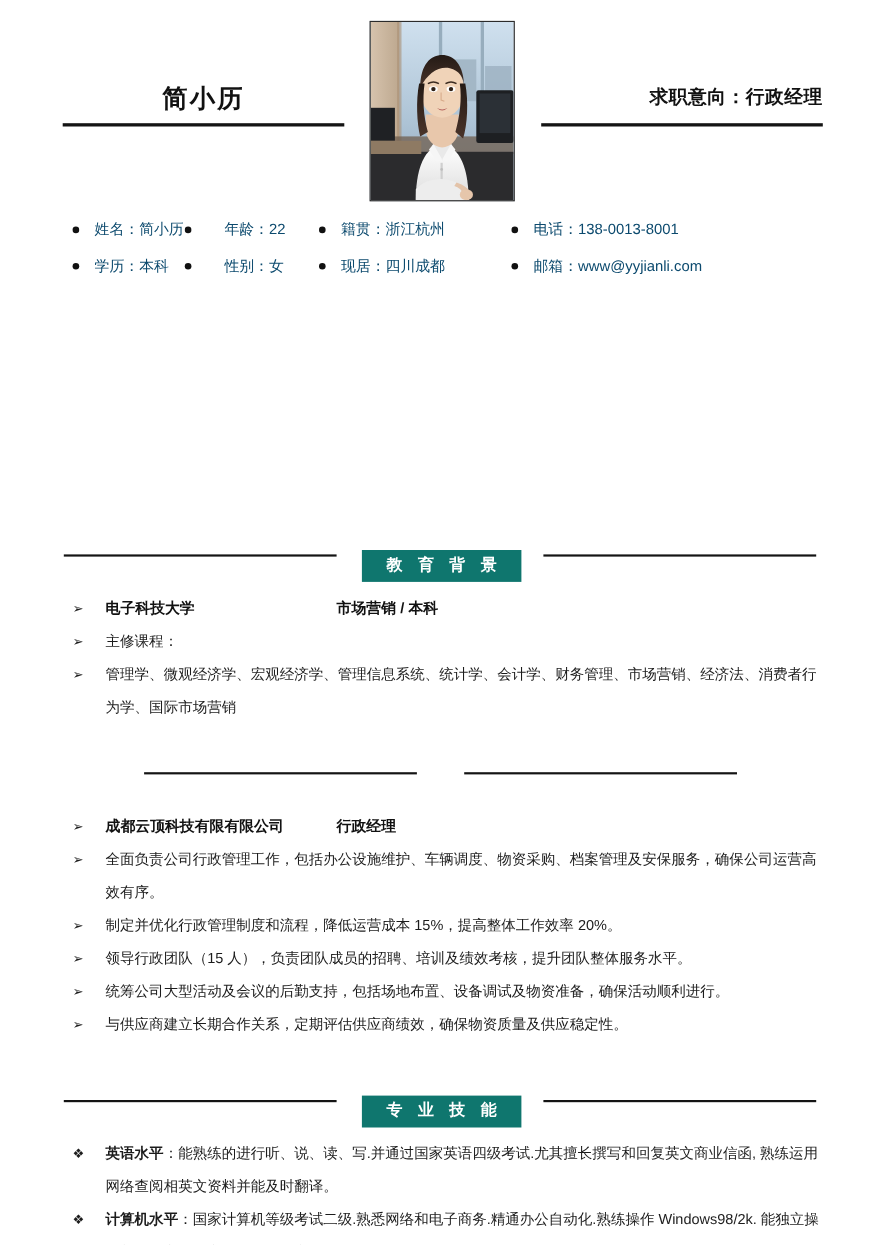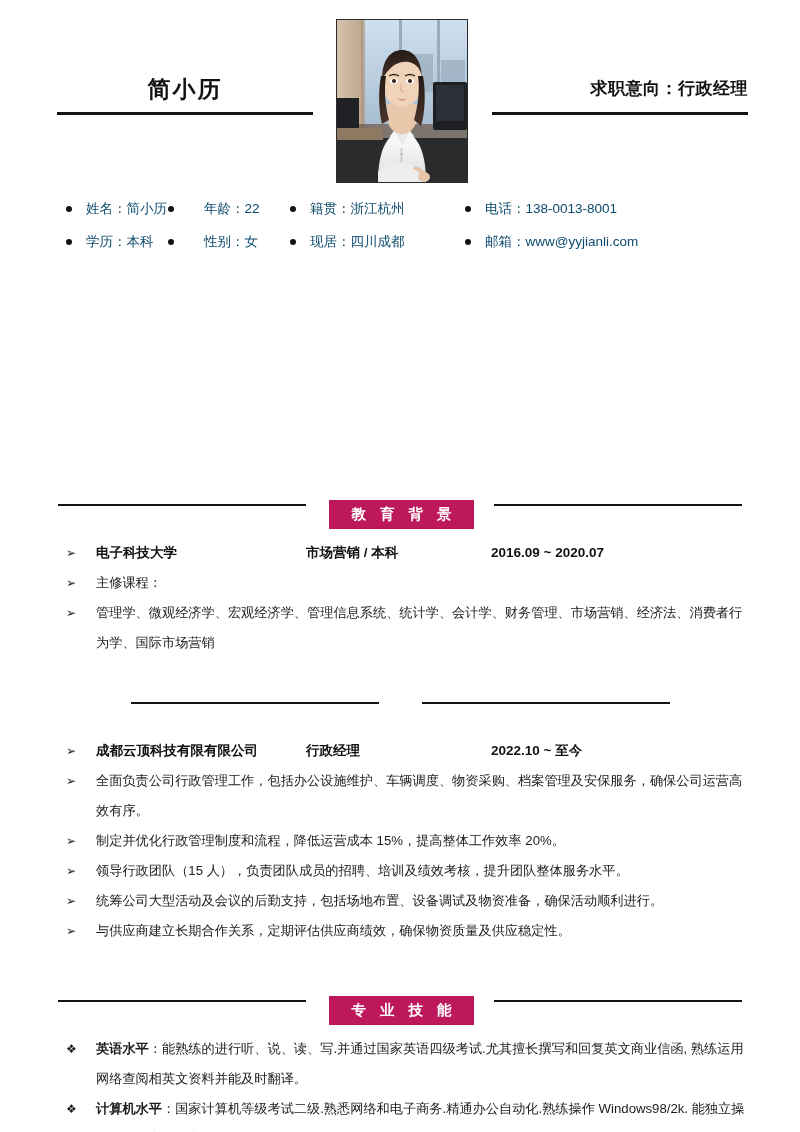--- a/index.html
+++ b/index.html
@@ -123,21 +123,21 @@
     margin: 0;
   }
   .sec-line {
     height: 2px;
     background: #141414;
     flex: 0 0 auto;
   }
   .sec-line.left  { width: 248px; margin-right: 23px; }
   .sec-line.right { width: 248px; margin-left: 20px; }
   .sec-badge {
-    background: #be185d;
+    background: #0f766e;
     color: #ffffff;
     font-size: 14.5px;
     font-weight: 700;
     letter-spacing: 5px;
     padding: 5px 16px 6px 21px;
     line-height: 18px;
     min-width: 108px;
     text-align: center;
     box-sizing: content-box;
     margin-top: 19px;
@@ -314,21 +314,20 @@
     <div class="sec-line right"></div>
   </div>
 
   <div class="spacer-18"></div>
 
   <div class="block">
     <div class="entry-row">
       <span class="bullet-arrow">➢</span>
       <span class="entry-org">电子科技大学</span>
       <span class="entry-role">市场营销 / 本科</span>
-      <span class="entry-date">2016.09 ~ 2020.07</span>
     </div>
     <div class="li">
       <span class="li-diamond">➢</span>
       <span class="txt">主修课程：</span>
     </div>
     <div class="li">
       <span class="li-diamond">➢</span>
       <span class="txt">管理学、微观经济学、宏观经济学、管理信息系统、统计学、会计学、财务管理、市场营销、经济法、消费者行为学、国际市场营销</span>
     </div>
   </div>
@@ -340,21 +339,20 @@
     <div class="sec-line right"></div>
   </div>
 
   <div class="spacer-18"></div>
 
   <div class="block">
     <div class="entry-row">
       <span class="bullet-arrow">➢</span>
       <span class="entry-org">成都云顶科技有限有限公司</span>
       <span class="entry-role">行政经理</span>
-      <span class="entry-date">2022.10 ~ 至今</span>
     </div>
     <div class="li">
       <span class="li-diamond">➢</span>
       <span class="txt">全面负责公司行政管理工作，包括办公设施维护、车辆调度、物资采购、档案管理及安保服务，确保公司运营高效有序。</span>
     </div>
     <div class="li">
       <span class="li-diamond">➢</span>
       <span class="txt">制定并优化行政管理制度和流程，降低运营成本 15%，提高整体工作效率 20%。</span>
     </div>
     <div class="li">

